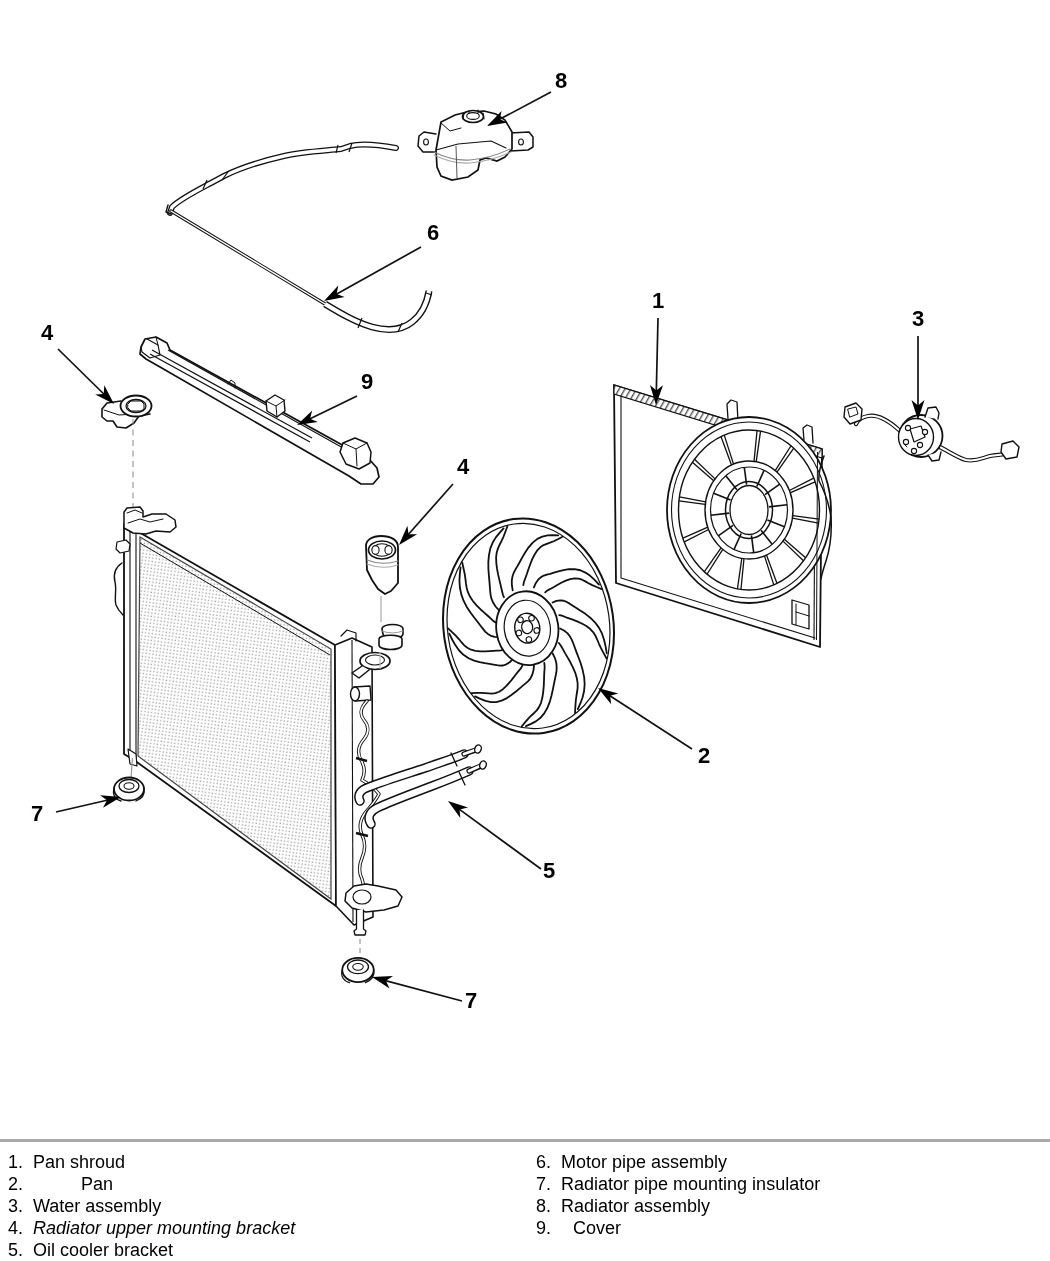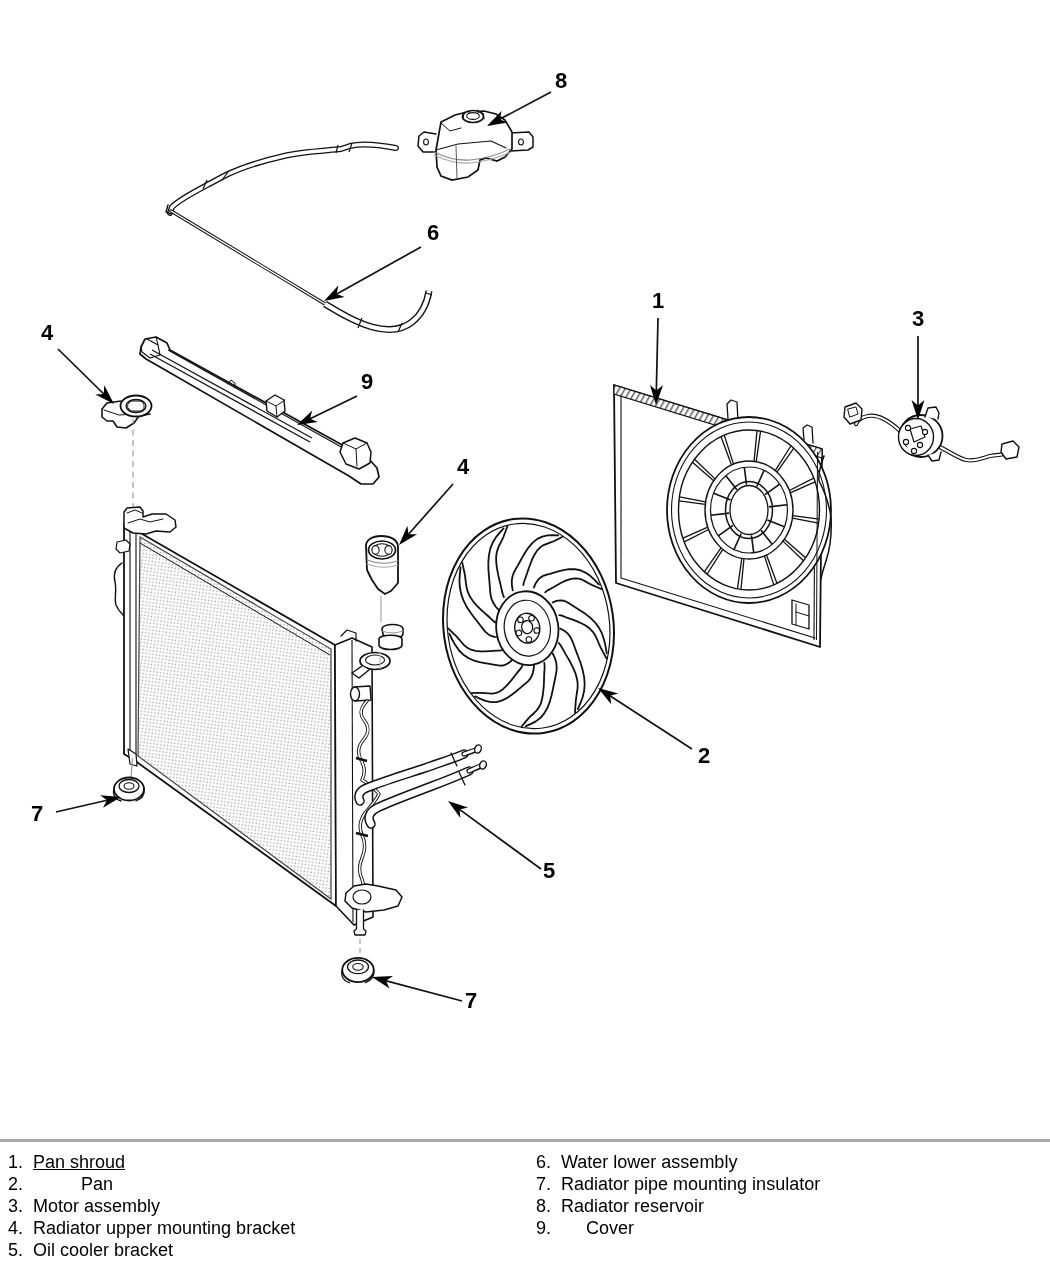--- a/index.html
+++ b/index.html
@@ -252,30 +252,30 @@
 <ellipse cx="925" cy="432" rx="2.6" ry="2.6" fill="#fff" stroke="#111" stroke-width="1.1"></ellipse>
 <ellipse cx="914" cy="451" rx="2.6" ry="2.6" fill="#fff" stroke="#111" stroke-width="1.1"></ellipse>
 <path d="M906,422 L903,424 M904,444 L907,447" fill="none" stroke="#111" stroke-width="1.0" stroke-linejoin="round" stroke-linecap="round"></path>
 <text x="918" y="326" font-family="Liberation Sans, sans-serif" font-size="22" font-weight="bold" fill="#000" text-anchor="middle">3</text>
 <line x1="918" y1="336" x2="918.0" y2="410.0" stroke="#111" stroke-width="1.7"></line>
 <path d="M918.0,420.0 L911.5,400.0 L918.0,405.6 L924.5,400.0 Z" fill="#000" stroke="none"></path>
 </svg>
 <div style="position:absolute;left:0;top:1139px;width:1050px;height:2.5px;background:#a9a9a9;"></div>
 <div class="legend">
 <div style="position:absolute;left:8px;top:1152px;width:25px;">1.</div>
-<div style="position:absolute;left:33px;top:1152px;text-decoration:underline;">Pan shroud</div>
+<div style="position:absolute;left:33px;top:1152px;">Pan shroud</div>
 <div style="position:absolute;left:8px;top:1174px;width:25px;">2.</div>
 <div style="position:absolute;left:33px;top:1174px;margin-left:48px;">Pan</div>
 <div style="position:absolute;left:8px;top:1196px;width:25px;">3.</div>
-<div style="position:absolute;left:33px;top:1196px;">Motor assembly</div>
+<div style="position:absolute;left:33px;top:1196px;">Water assembly</div>
 <div style="position:absolute;left:8px;top:1218px;width:25px;">4.</div>
-<div style="position:absolute;left:33px;top:1218px;">Radiator upper mounting bracket</div>
+<div style="position:absolute;left:33px;top:1218px;font-style:italic;">Radiator upper mounting bracket</div>
 <div style="position:absolute;left:8px;top:1240px;width:25px;">5.</div>
 <div style="position:absolute;left:33px;top:1240px;">Oil cooler bracket</div>
 <div style="position:absolute;left:536px;top:1152px;width:25px;">6.</div>
-<div style="position:absolute;left:561px;top:1152px;">Water lower assembly</div>
+<div style="position:absolute;left:561px;top:1152px;">Motor pipe assembly</div>
 <div style="position:absolute;left:536px;top:1174px;width:25px;">7.</div>
 <div style="position:absolute;left:561px;top:1174px;">Radiator pipe mounting insulator</div>
 <div style="position:absolute;left:536px;top:1196px;width:25px;">8.</div>
-<div style="position:absolute;left:561px;top:1196px;">Radiator reservoir</div>
+<div style="position:absolute;left:561px;top:1196px;">Radiator assembly</div>
 <div style="position:absolute;left:536px;top:1218px;width:25px;">9.</div>
-<div style="position:absolute;left:586px;top:1218px;">Cover</div>
+<div style="position:absolute;left:573px;top:1218px;">Cover</div>
 </div>
 </div>
 </body></html>

